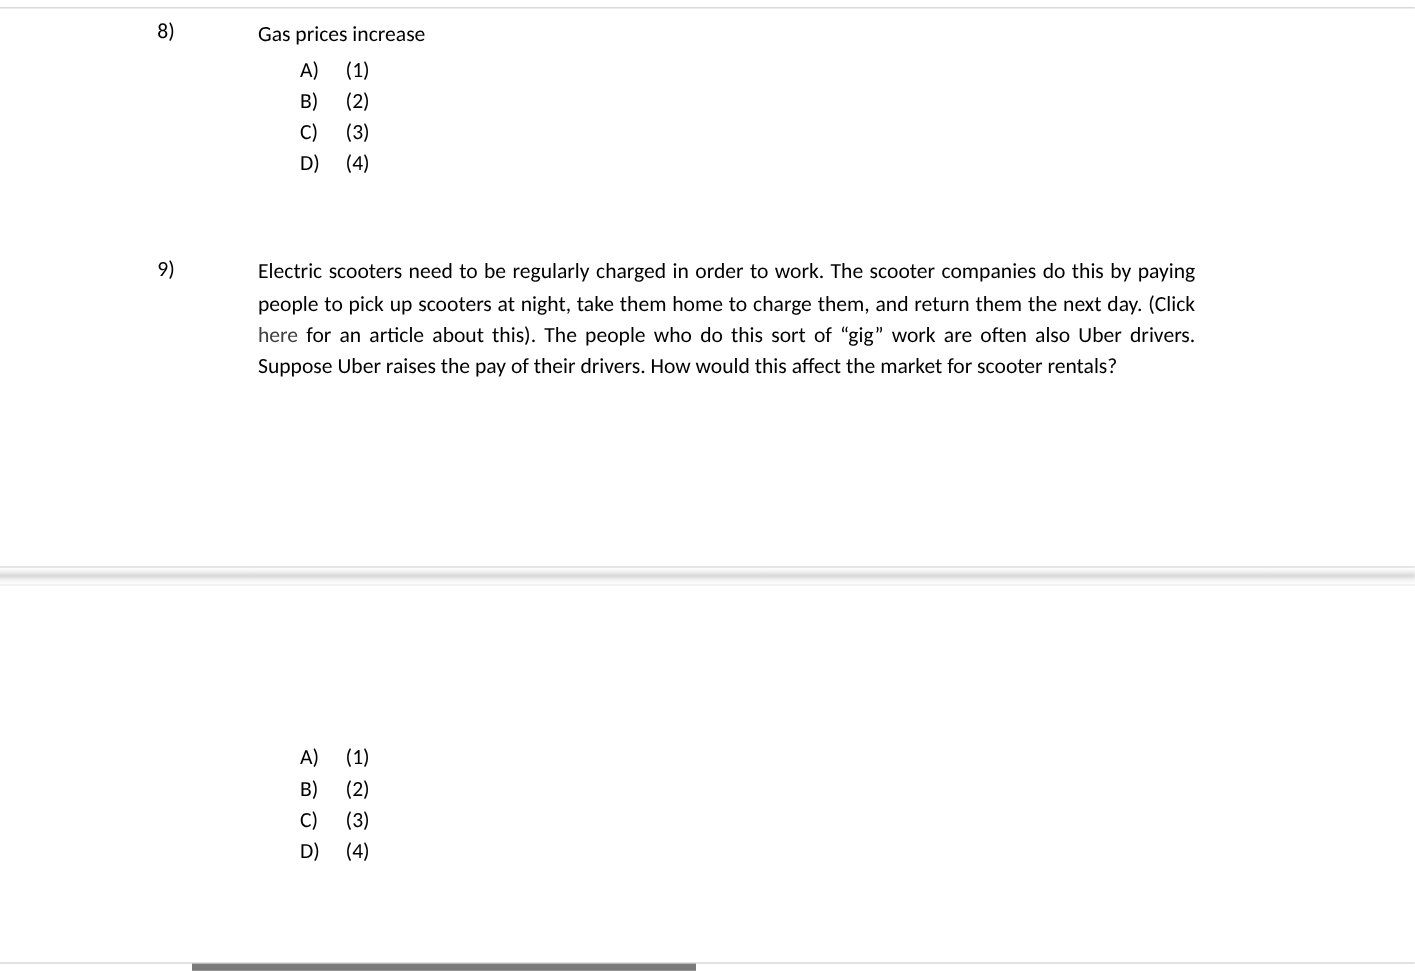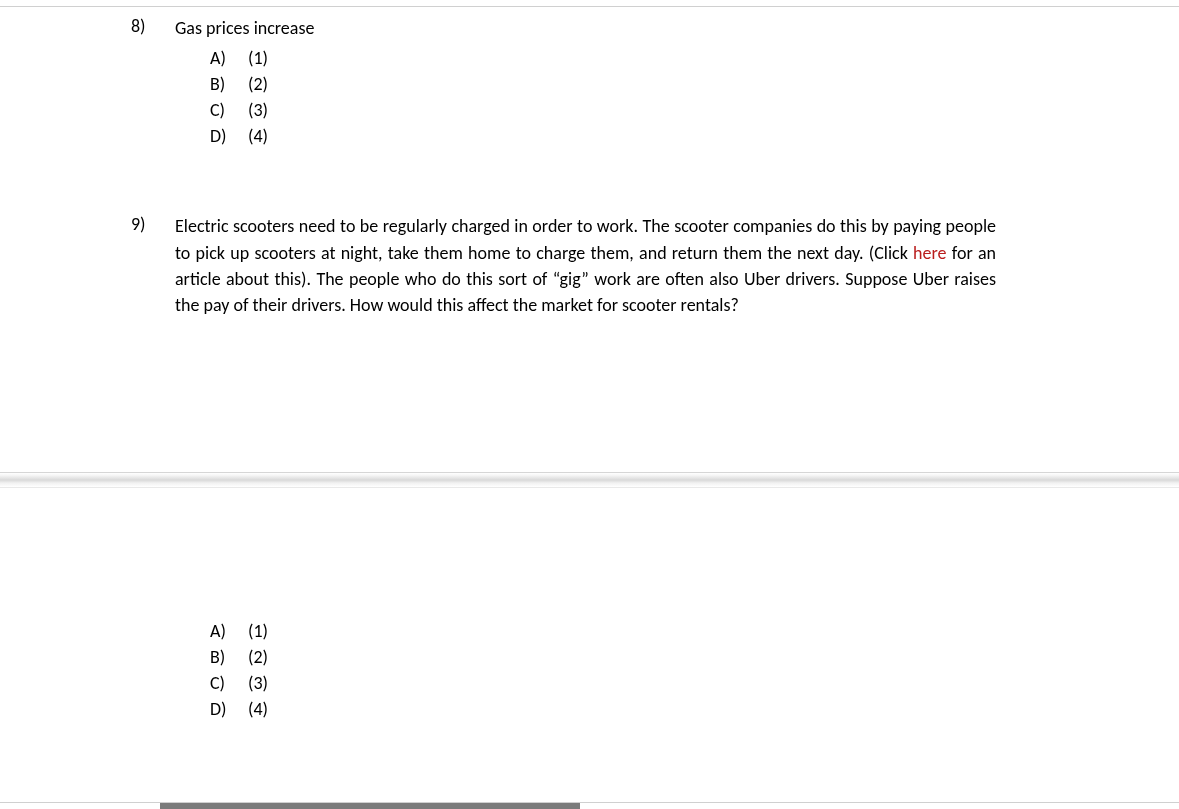--- a/index.html
+++ b/index.html
@@ -33,20 +33,21 @@
     margin-bottom: 6px;
   }
   .qnum {
     width: 44px;
     flex-shrink: 0;
     text-align: left;
     padding-right: 0;
   }
   .qbody {
     flex: 1;
+    margin-left: 40px;
   }
   .qtext {
     line-height: 1.45;
   }
   .justify {
     text-align: justify;
     text-justify: inter-word;
   }
   .options {
     margin-top: 4px;
@@ -56,21 +57,21 @@
     display: flex;
     line-height: 1.45;
   }
   .opt-letter {
     width: 38px;
     flex-shrink: 0;
   }
   .opt-value {
   }
   .link {
-    color: #b91c1c;
+    color: #404040;
     cursor: pointer;
   }
   .page-break {
     position: absolute;
     top: 472px;
     left: 0;
     right: 0;
     height: 14px;
     background: linear-gradient(to bottom,
       #ffffff 0%,

